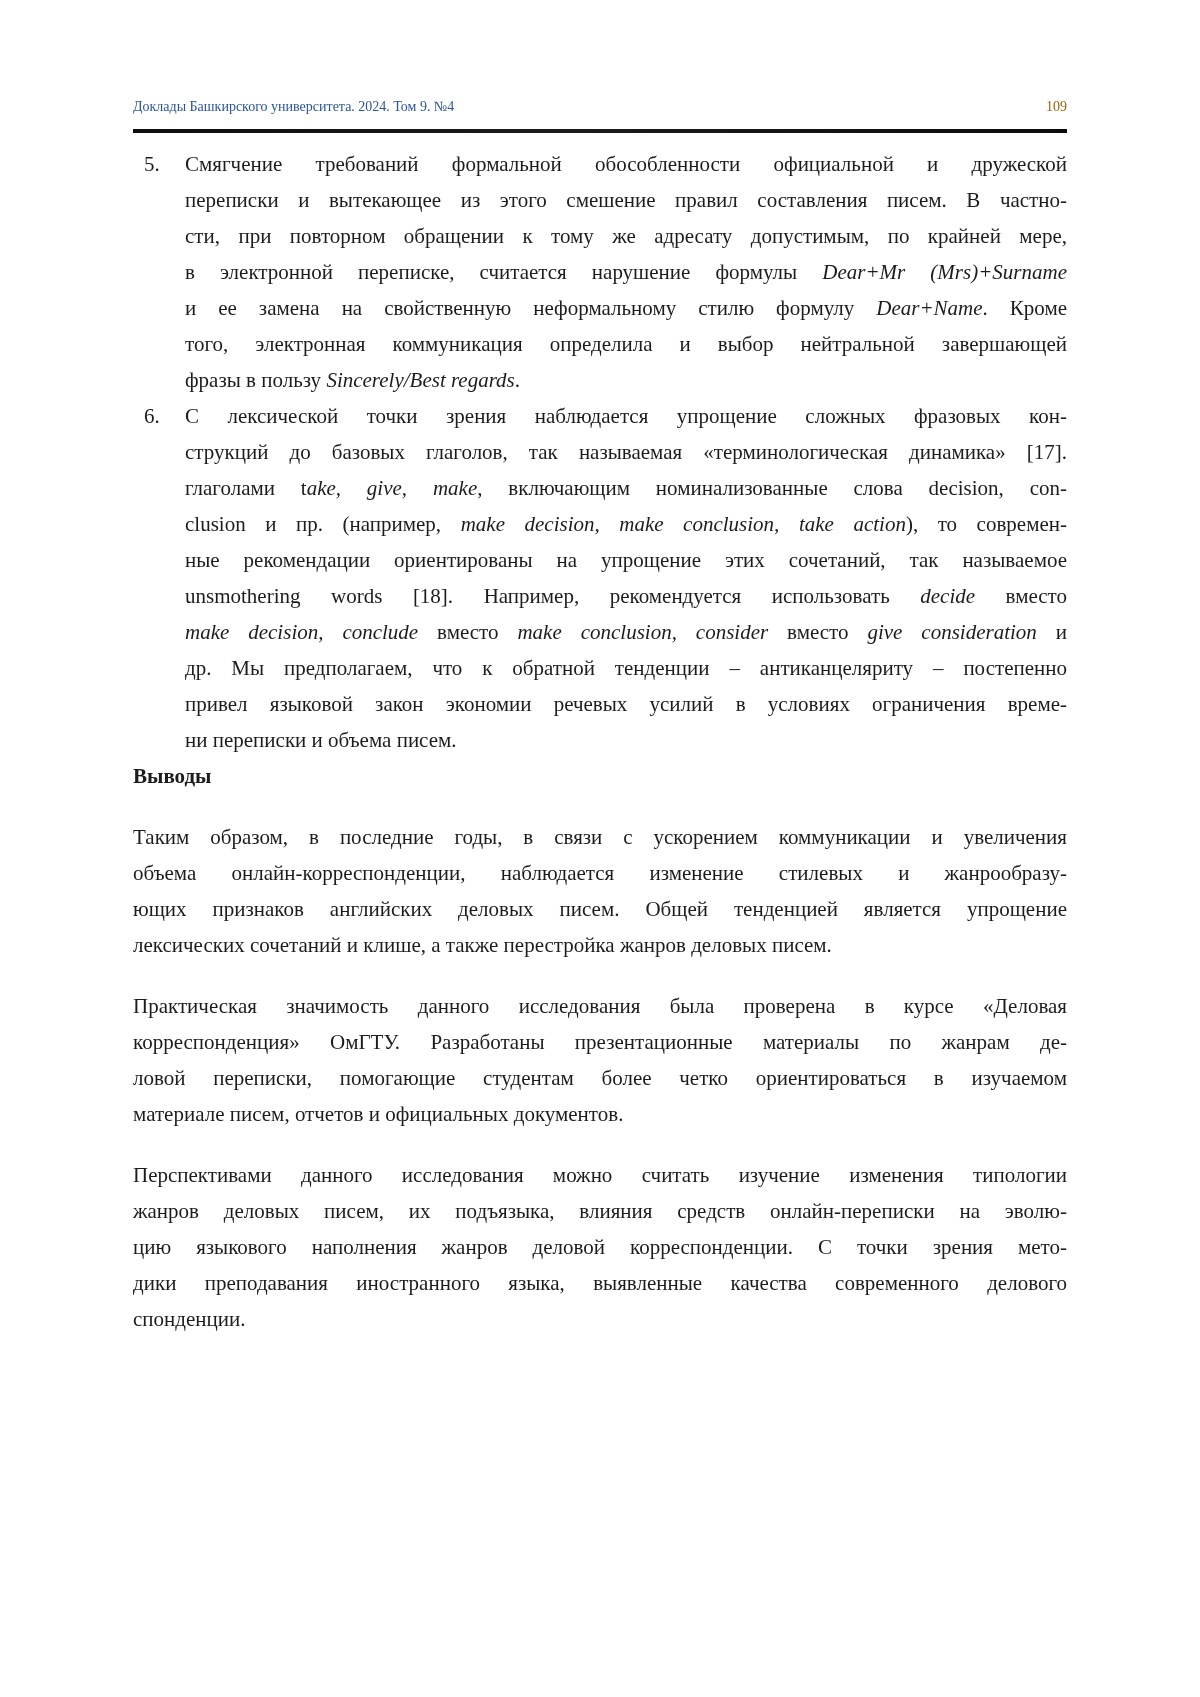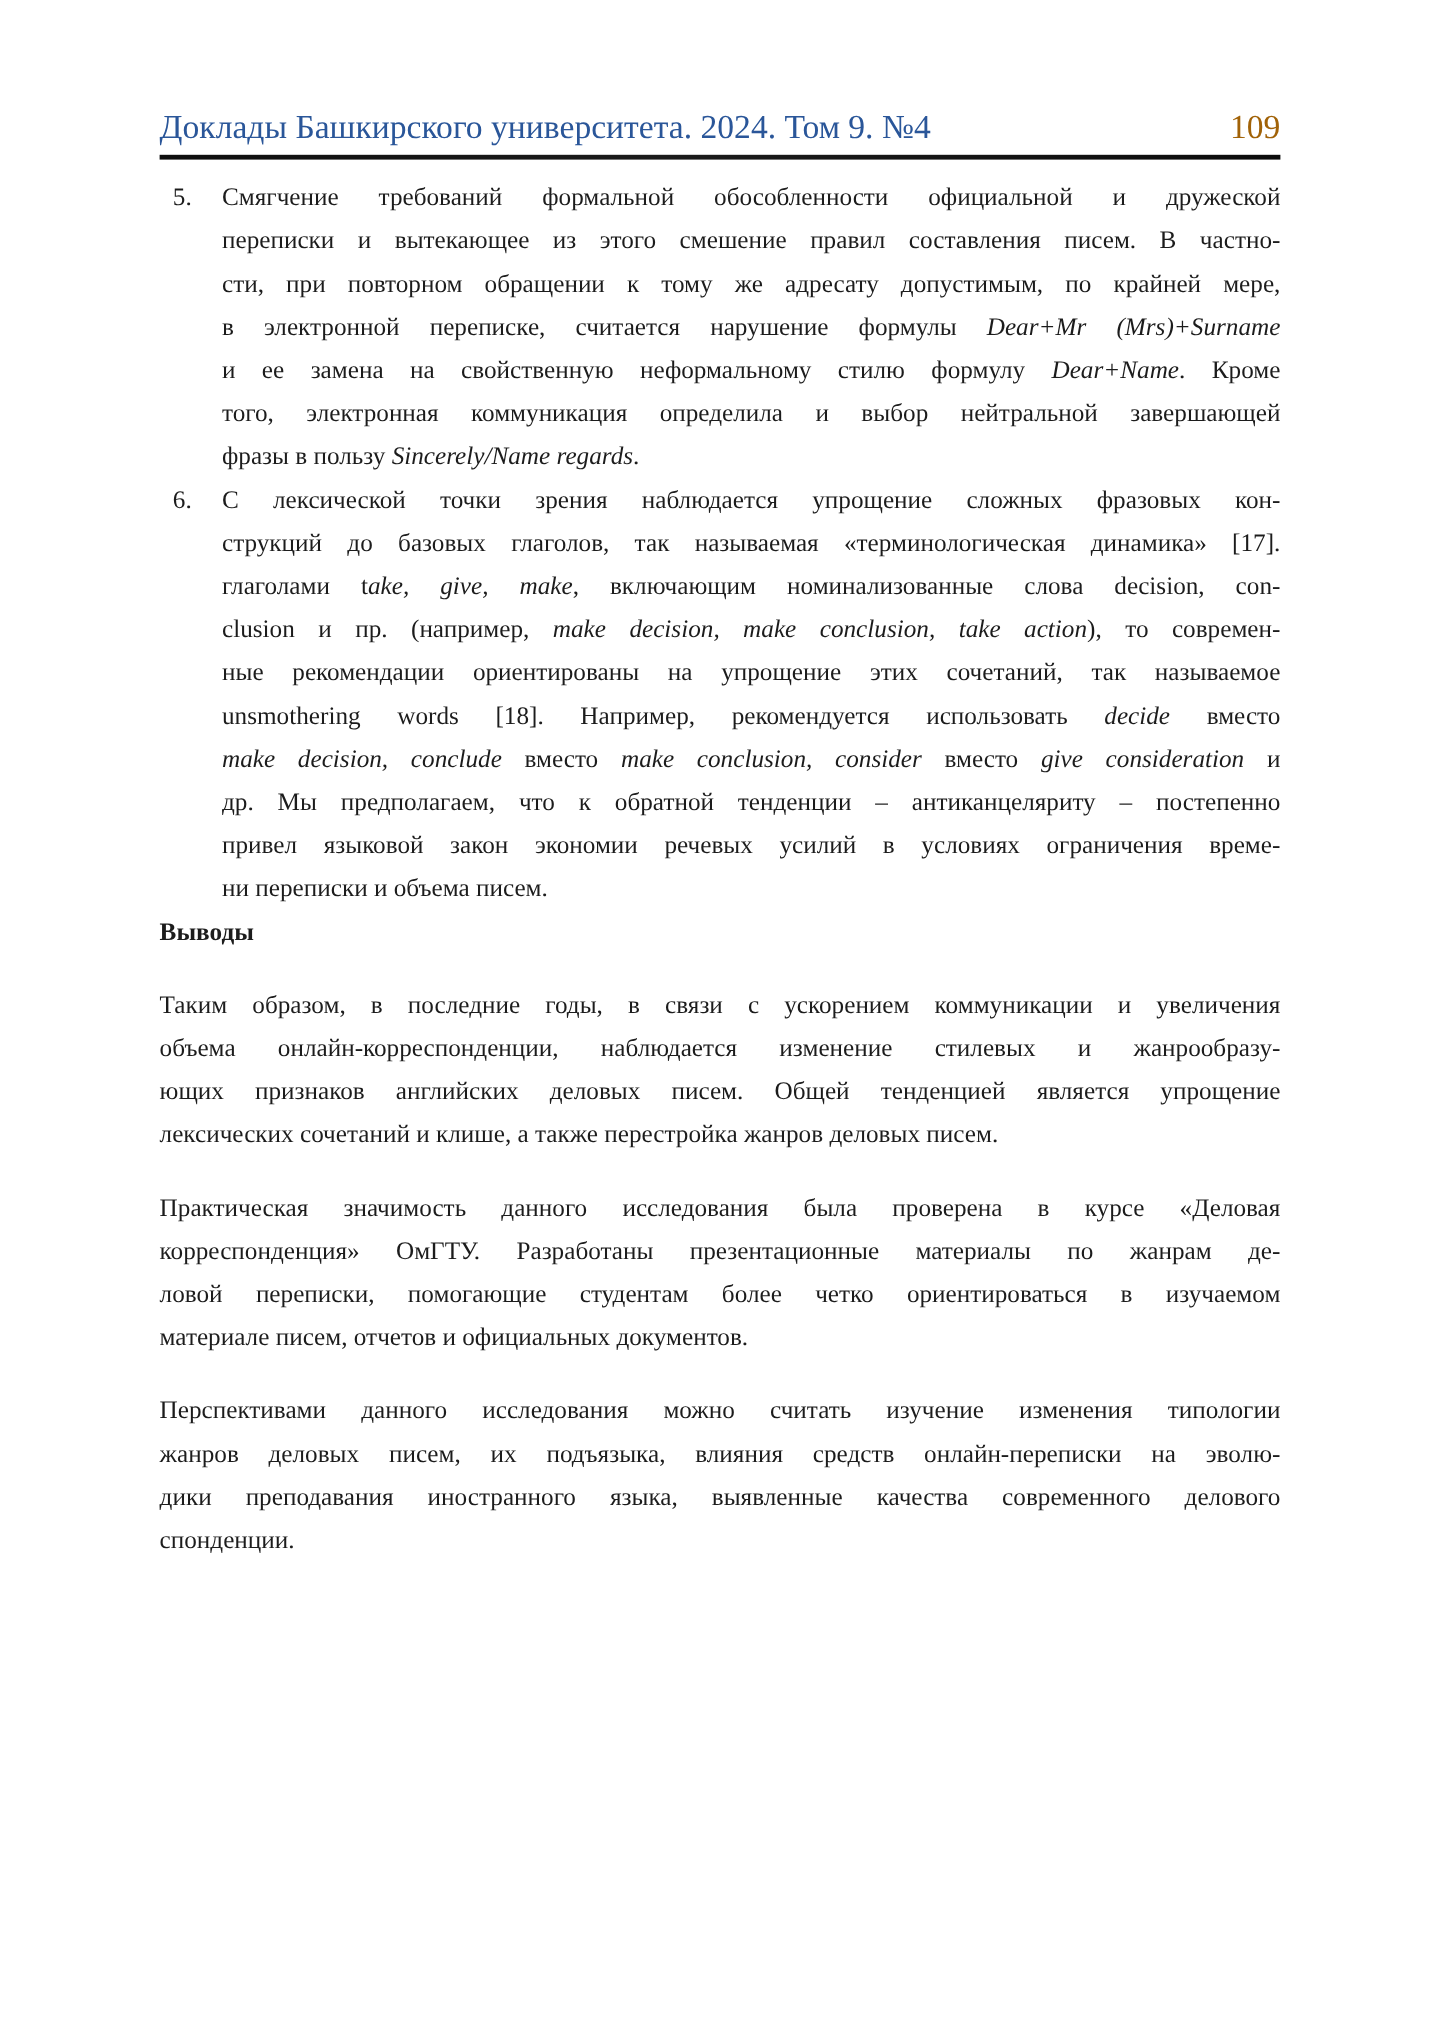--- a/index.html
+++ b/index.html
@@ -11,21 +11,21 @@
     box-sizing: border-box;
     padding: 94px 133px 0 133px;
     font-family: "Liberation Serif", "DejaVu Serif", serif;
     color: #1c1c1c;
     position: relative;
   }
   .header {
     display: flex;
     justify-content: space-between;
     align-items: center;
-    font-size: 28px;
+    font-size: 14px;
     line-height: 26px;
   }
   .journal { color: #2a5699; }
   .pageno  { color: #2e74b5; }
   .rule {
     margin-top: 9px;
     height: 4px;
     background: linear-gradient(to right, #0e0e0e 0%, #1b1b1b 45%, #0c0c0c 100%);
   }
   .body-text { font-size: 21px; line-height: 36px; }
@@ -64,21 +64,21 @@
 
     <div class="list-item">
       <div class="li-num">5.</div>
       <div class="li-body">
           <div class="tline"><span>Смягчение требований формальной обособленности официальной и дружеской</span></div>
           <div class="tline"><span>переписки и вытекающее из этого смешение правил составления писем. В частно-</span></div>
           <div class="tline"><span>сти, при повторном обращении к тому же адресату допустимым, по крайней мере,</span></div>
           <div class="tline"><span>в электронной переписке, считается нарушение формулы </span><span class="it">Dear+Mr (Mrs)+Surname</span></div>
           <div class="tline"><span>и ее замена на свойственную неформальному стилю формулу </span><span class="it">Dear+Name</span><span>. Кроме</span></div>
           <div class="tline"><span>того, электронная коммуникация определила и выбор нейтральной завершающей</span></div>
-          <div class="tline tline-last"><span>фразы в пользу </span><span class="it">Sincerely/Name regards</span><span>.</span></div>
+          <div class="tline tline-last"><span>фразы в пользу </span><span class="it">Sincerely/Best regards</span><span>.</span></div>
         </div>
     </div>
 
     <div class="list-item">
       <div class="li-num">6.</div>
       <div class="li-body">
           <div class="tline"><span>С лексической точки зрения наблюдается упрощение сложных фразовых кон-</span></div>
           <div class="tline"><span>струкций до базовых глаголов, так называемая «терминологическая динамика» [17].</span></div>
           <div class="tline"><span>глаголами t</span><span class="it">ake, give, make</span><span>, включающим номинализованные слова decision, con-</span></div>
           <div class="tline"><span>clusion и пр. (например, </span><span class="it">make decision, make conclusion, take action</span><span>), то современ-</span></div>
@@ -105,17 +105,18 @@
   <div class="para body-text">
       <div class="tline"><span>Практическая значимость данного исследования была проверена в курсе «Деловая</span></div>
       <div class="tline"><span>корреспонденция» ОмГТУ. Разработаны презентационные материалы по жанрам де-</span></div>
       <div class="tline"><span>ловой переписки, помогающие студентам более четко ориентироваться в изучаемом</span></div>
       <div class="tline tline-last"><span>материале писем, отчетов и официальных документов.</span></div>
     </div>
 
   <div class="para body-text">
       <div class="tline"><span>Перспективами данного исследования можно считать изучение изменения типологии</span></div>
       <div class="tline"><span>жанров деловых писем, их подъязыка, влияния средств онлайн-переписки на эволю-</span></div>
+      <div class="tline"><span>цию языкового наполнения жанров деловой корреспонденции. С точки зрения мето-</span></div>
       <div class="tline"><span>дики преподавания иностранного языка, выявленные качества современного делового</span></div>
       <div class="tline tline-last"><span>спонденции.</span></div>
     </div>
 
 </div>
 
 </body></html>

